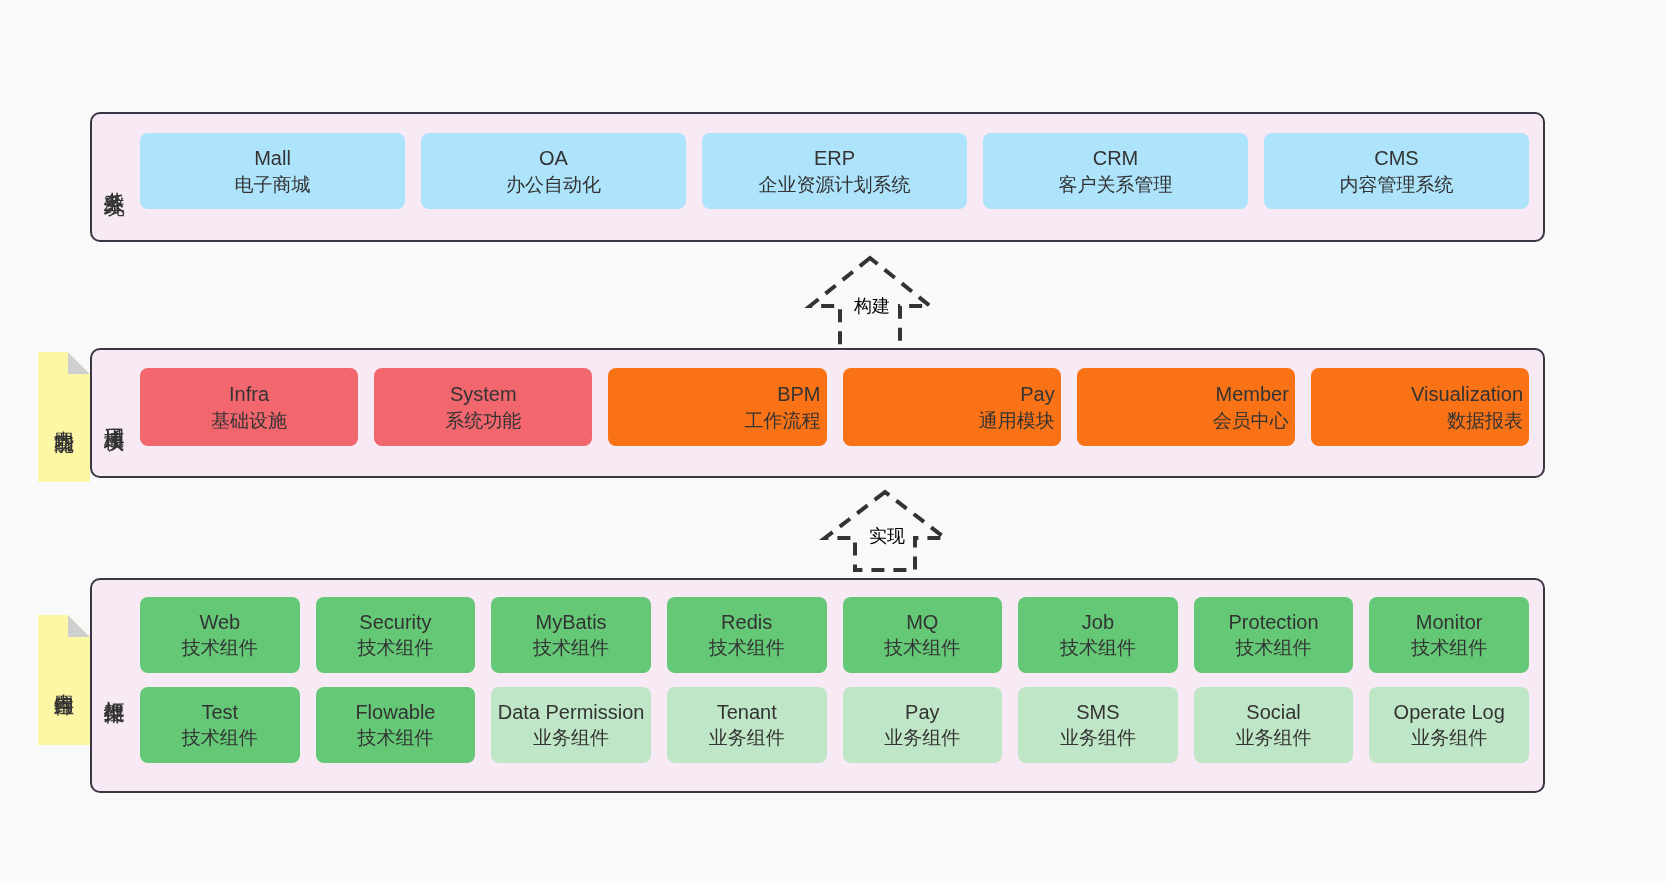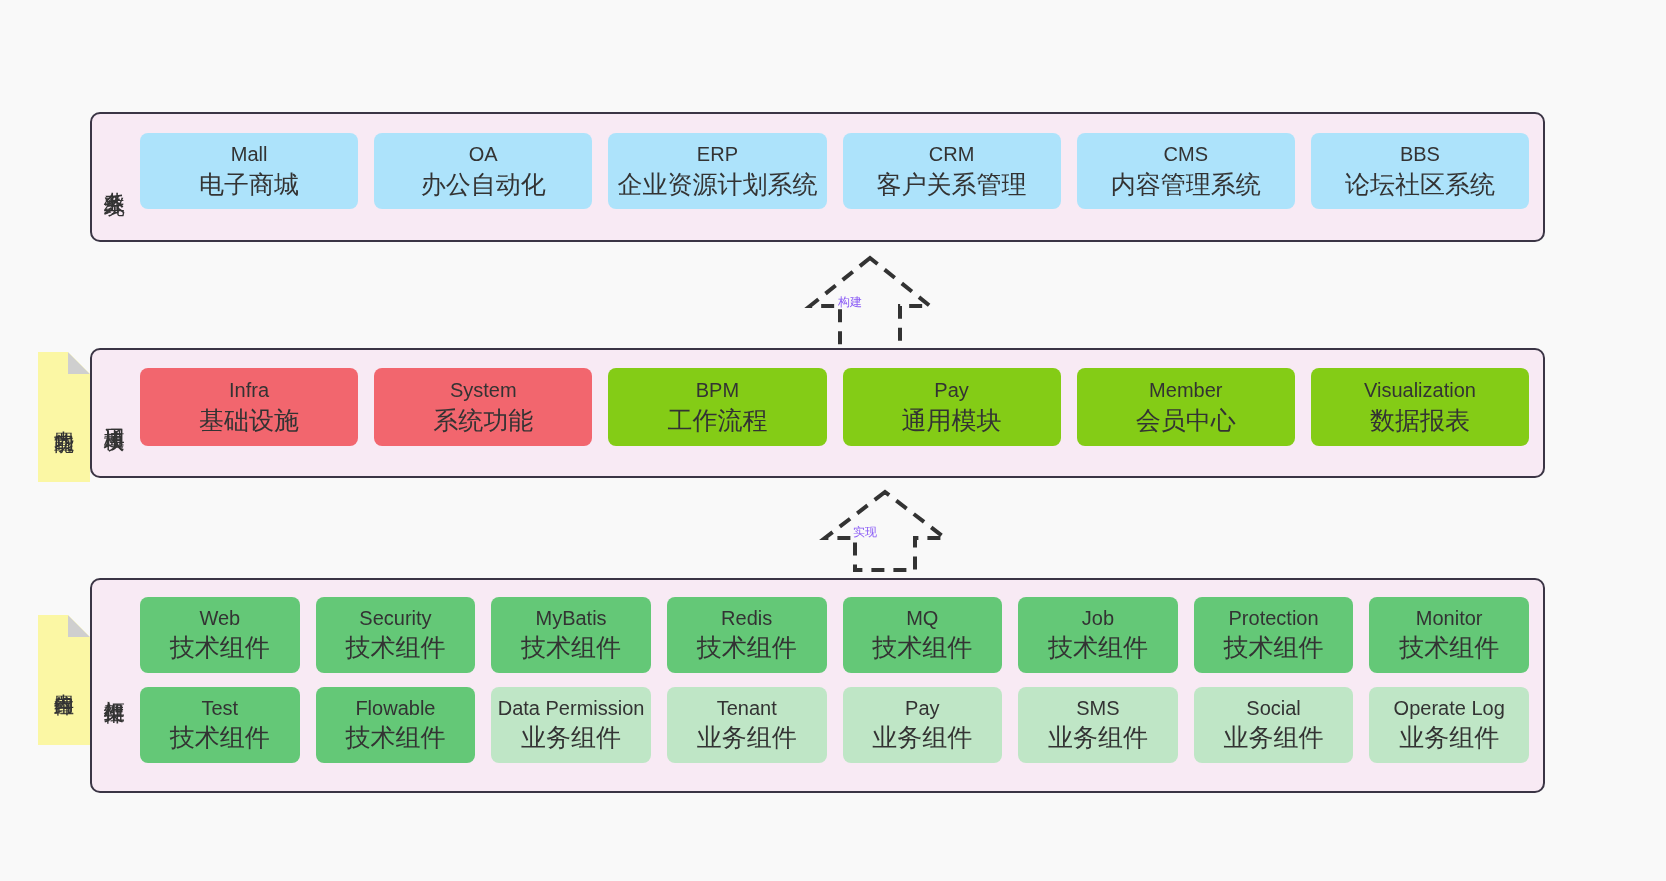--- a/index.html
+++ b/index.html
@@ -74,29 +74,29 @@
     color: #333333;
     box-sizing: border-box;
     padding: 4px 6px;
   }
   .card .t1 {
     font-size: 20px;
     line-height: 1.32;
     white-space: nowrap;
   }
   .card .t2 {
-    font-size: 25px;
+    font-size: 19px;
     line-height: 1.32;
     white-space: nowrap;
   }
   .card.wrap .t1 { white-space: normal; }
 
   .card-blue        { background: #ade3fb; }
   .card-red         { background: #f2666e; }
-  .card-pink        { background: #84cc16; }
+  .card-pink        { background: #f97316; align-items: flex-end; }
   .card-green       { background: #64c877; }
   .card-lightgreen  { background: #bfe6c6; }
 
   .h-biz   { height: 76px; }
   .h-mod   { height: 78px; }
   .h-fw    { height: 76px; }
 
   
   .note {
     position: absolute;
@@ -125,25 +125,26 @@
     clip-path: polygon(0 0, 100% 100%, 0 100%);
   }
 
   
   .arrow {
     position: absolute;
   }
   .arrow svg { display: block; overflow: visible; }
   .arrow-label {
     position: absolute;
-    font-size: 12px;
-    color: #8b5cf6;
+    font-size: 18px;
+    color: #000000;
     background: transparent;
     white-space: nowrap;
     user-select: none;
+    margin-left: 16px;
   }
 </style>
 </head>
 <body>
 
 <div class="canvas">
 
   <div class="layer" id="layer-business" style="left:90px; top:112px; width:1455px; height:130px;">
     <div class="layer-title">业务系统</div>
     <div class="layer-body">
@@ -160,24 +161,20 @@
           <span class="t1">ERP</span>
           <span class="t2">企业资源计划系统</span>
         </div>
         <div class="card card-blue h-biz">
           <span class="t1">CRM</span>
           <span class="t2">客户关系管理</span>
         </div>
         <div class="card card-blue h-biz">
           <span class="t1">CMS</span>
           <span class="t2">内容管理系统</span>
-        </div>
-        <div class="card card-blue h-biz">
-          <span class="t1">BBS</span>
-          <span class="t2">论坛社区系统</span>
         </div>
       </div>
     </div>
   </div>
 
   <div class="arrow" style="left:800px; top:258px; width:150px; height:95px;">
     <svg width="150" height="95" viewBox="0 0 150 95">
       <path d="M 70 0 L 10 48 L 40 48 L 40 92 L 100 92 L 100 48 L 130 48 Z" fill="none" stroke="#333333" stroke-width="4" stroke-dasharray="13,9" stroke-linejoin="miter"></path>
     </svg>
     <span class="arrow-label" style="left:38px; top:36px;">构建</span>

